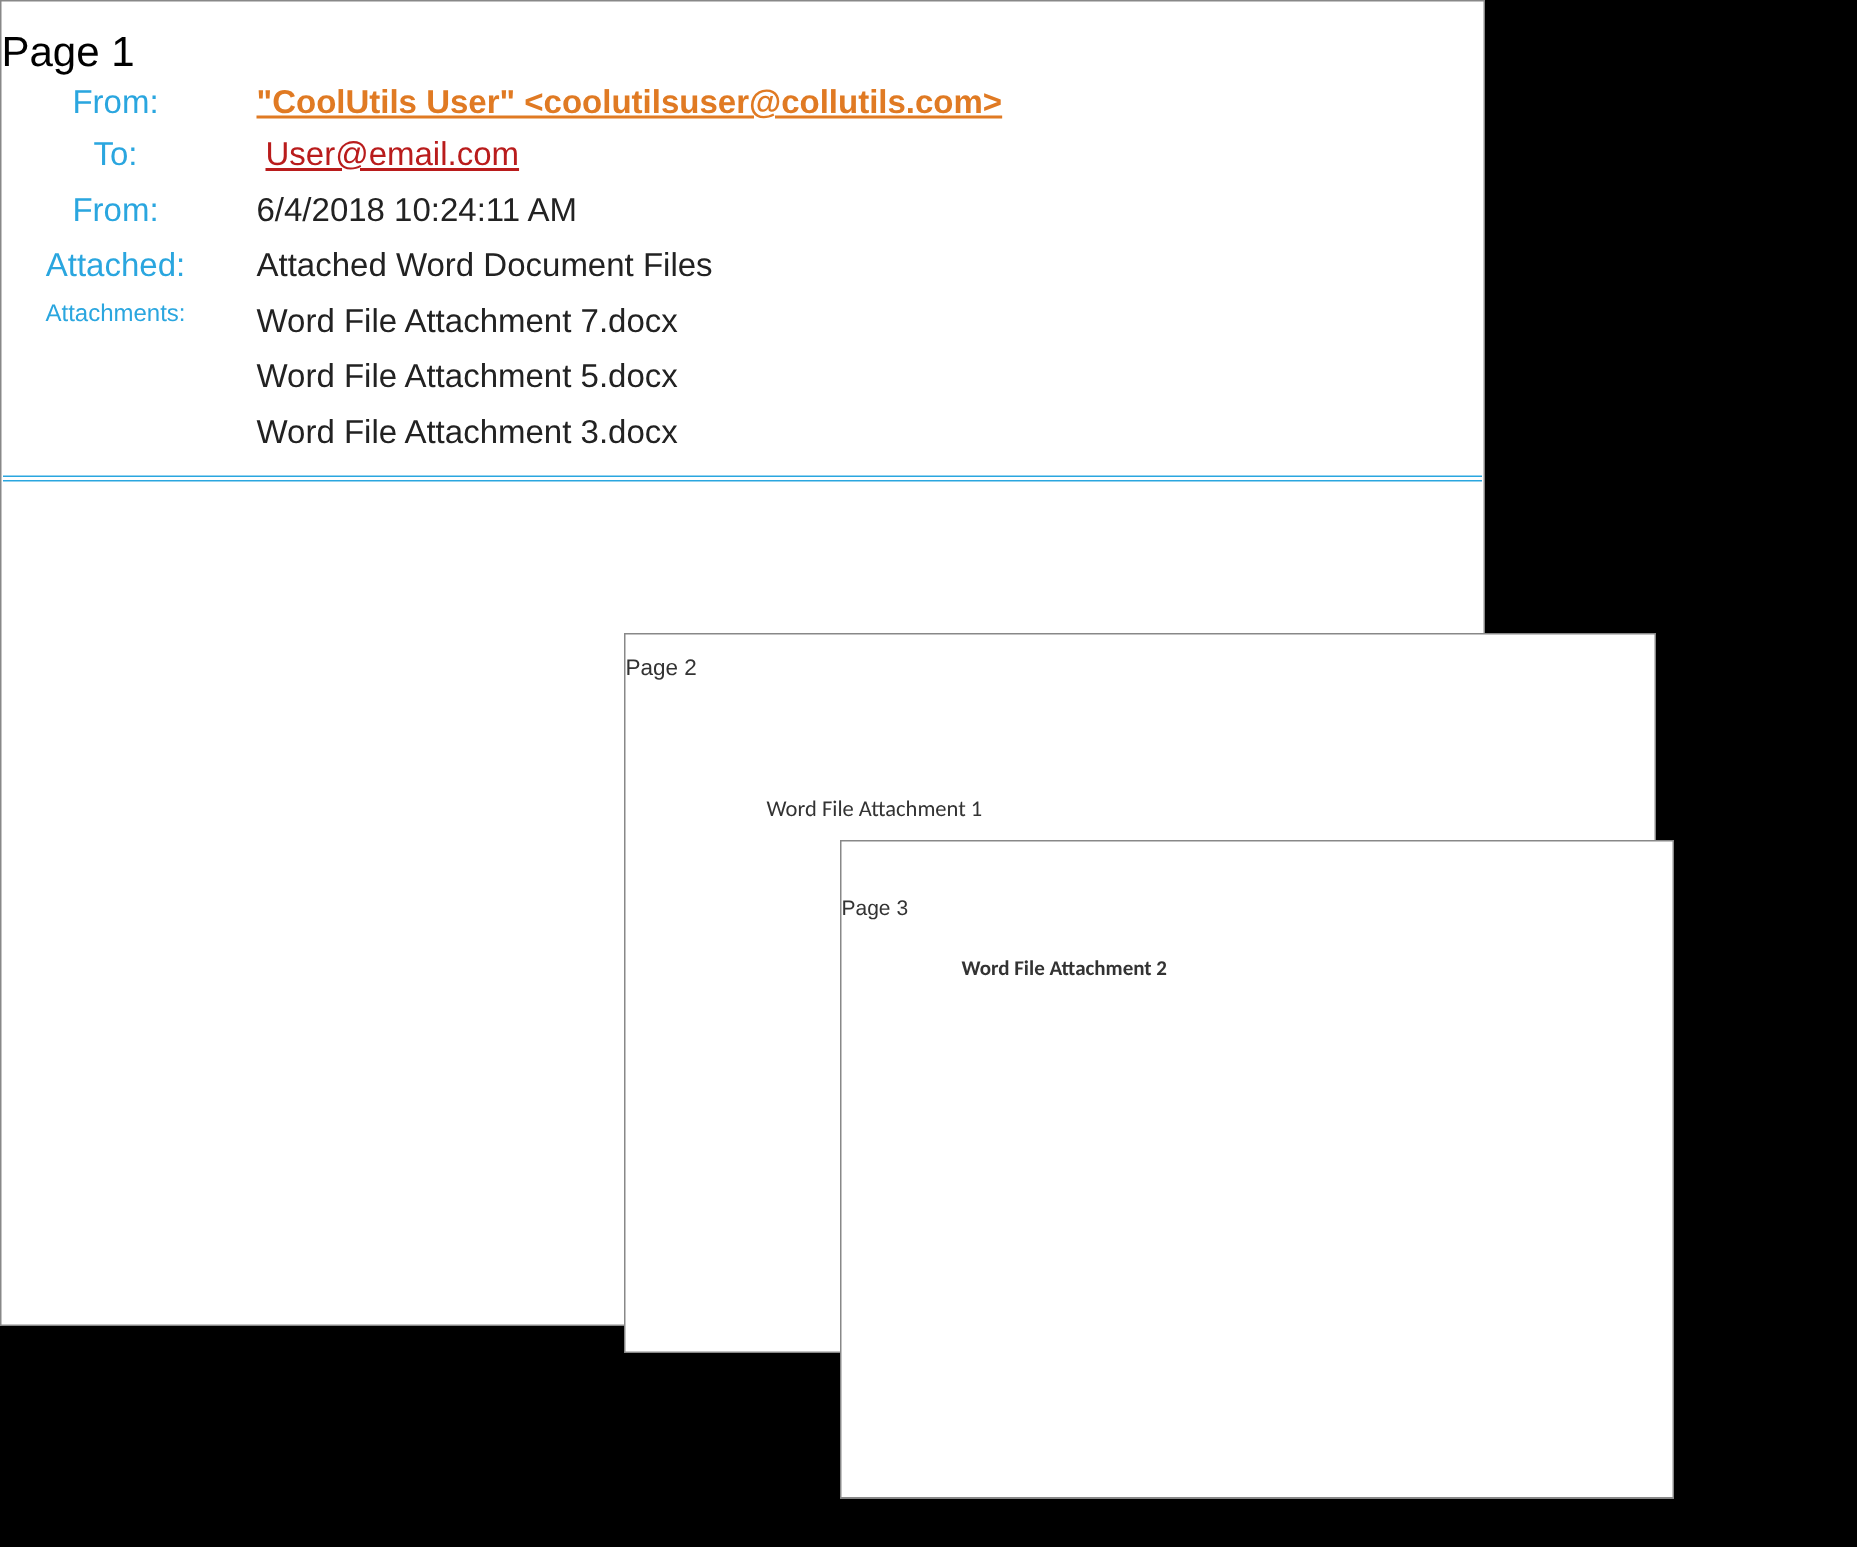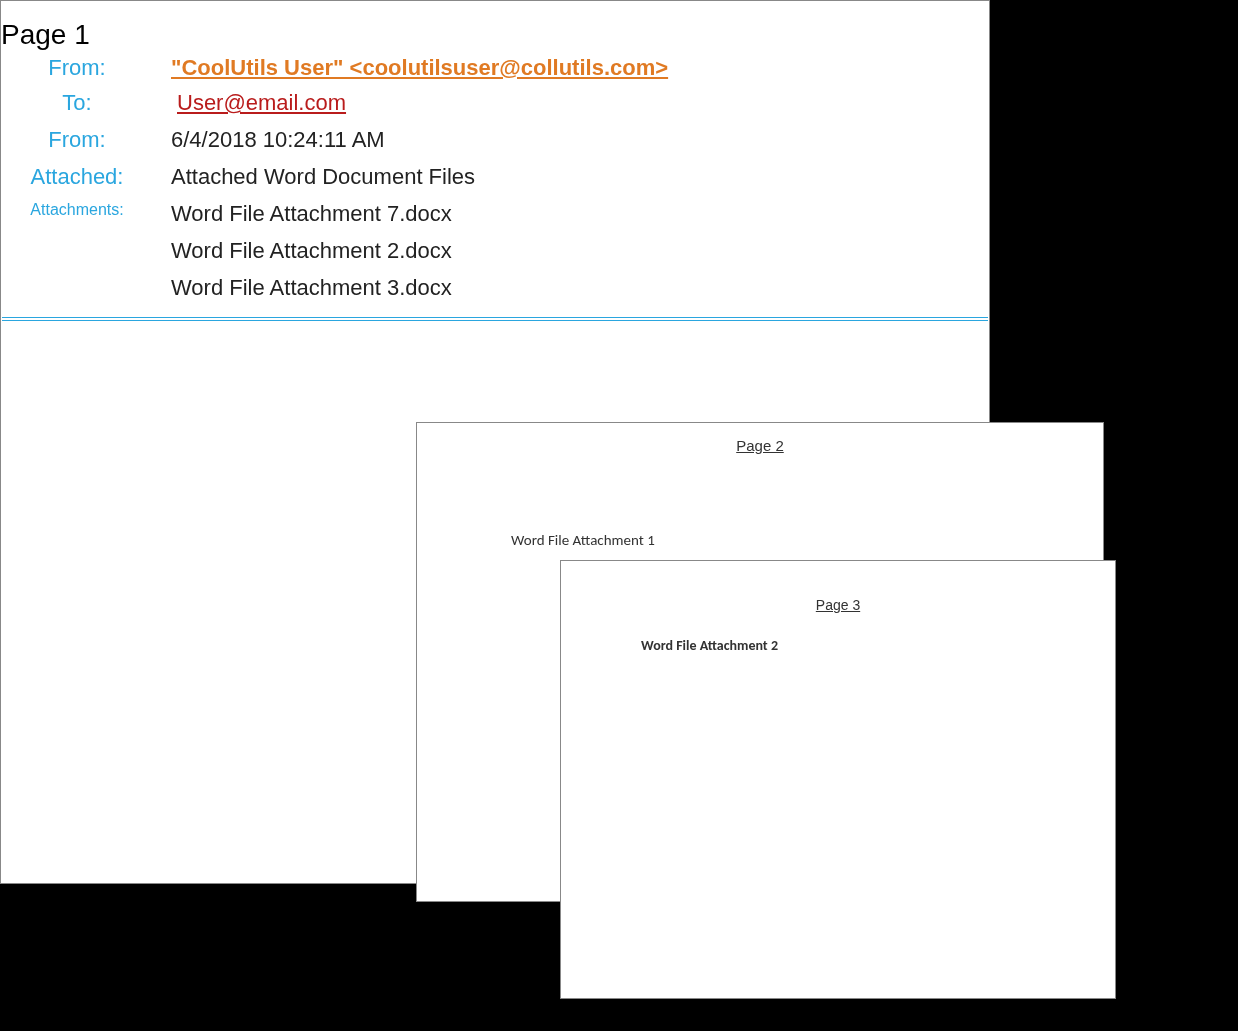--- a/index.html
+++ b/index.html
@@ -72,24 +72,22 @@
     left: 416px;
     top: 422px;
     width: 688px;
     height: 480px;
   }
   .inner-page-label {
     position: absolute;
     top: 14px;
     left: 0;
     right: 0;
-    text-align: center;
     font-size: 15px;
     color: #333;
-    text-decoration: underline;
   }
   .inner-content {
     position: absolute;
     top: 108px;
     left: 94px;
     font-size: 15px;
     color: #333;
     font-family: "Segoe UI", Calibri, Arial, sans-serif;
   }
   
@@ -138,21 +136,21 @@
   <div class="hdr-row" style="top:163px;">
     <div class="hdr-label">Attached:</div>
     <div class="hdr-value">Attached Word Document Files</div>
   </div>
 
   <div class="hdr-row" style="top:200px;">
     <div class="hdr-label" style="font-size:16px;">Attachments:</div>
     <div class="hdr-value">Word File Attachment 7.docx</div>
   </div>
   <div class="hdr-row" style="top:237px;">
-    <div class="hdr-value">Word File Attachment 2.docx</div>
+    <div class="hdr-value">Word File Attachment 5.docx</div>
   </div>
   <div class="hdr-row" style="top:274px;">
     <div class="hdr-value">Word File Attachment 3.docx</div>
   </div>
 
   <div class="divider" style="top:316px;"></div>
 </div>
 
 <div id="page2" class="page">
   <div class="inner-page-label">Page 2</div>

